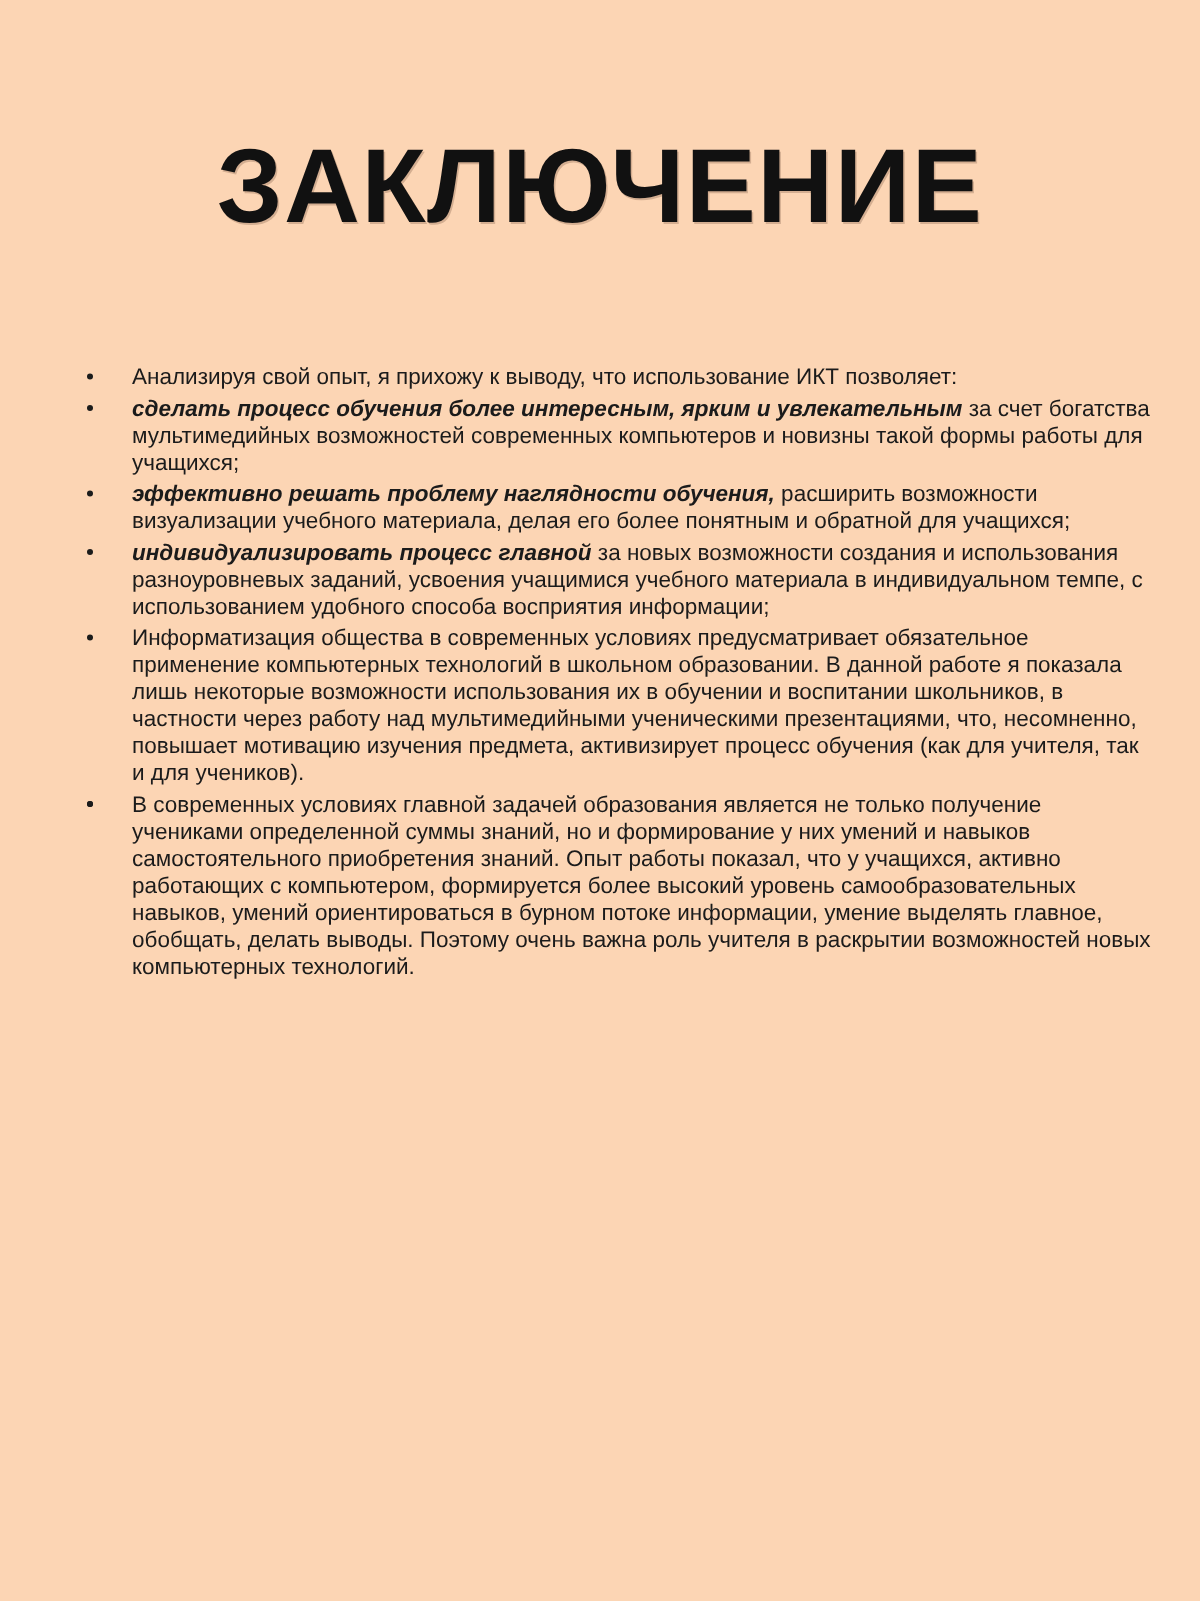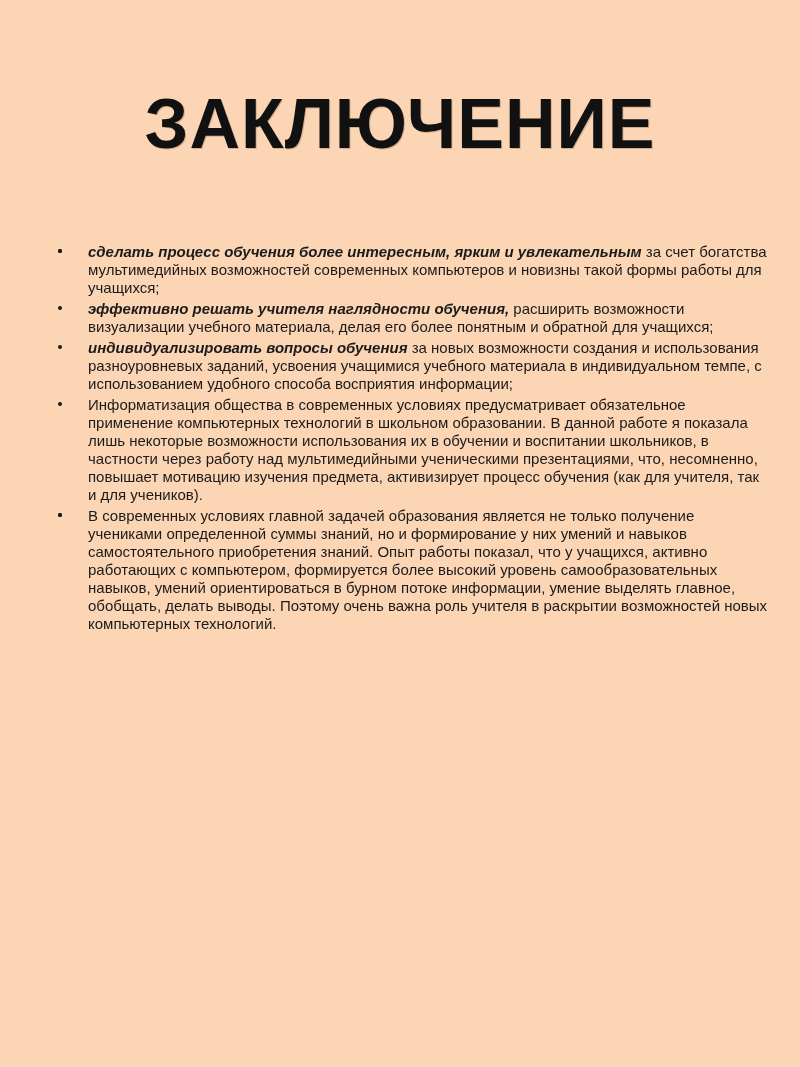--- a/index.html
+++ b/index.html
@@ -59,33 +59,33 @@
 </head>
 <body>
 
 <div class="slide">
 
   <div class="slide-title">ЗАКЛЮЧЕНИЕ</div>
 
   <ul class="bullet-list">
     <li>
       <span class="bullet-dot"></span>
-      <span class="italic-part"></span>
+      <span class="italic-part"></span><span>Анализируя свой опыт, я прихожу к выводу, что использование ИКТ позволяет:</span>
     </li>
     <li>
       <span class="bullet-dot"></span>
       <span class="italic-part">сделать процесс обучения более интересным, ярким и увлекательным</span><span> за счет богатства мультимедийных возможностей современных компьютеров и новизны такой формы работы для учащихся;</span>
     </li>
     <li>
       <span class="bullet-dot"></span>
-      <span class="italic-part">эффективно решать учителя наглядности обучения,</span><span> расширить возможности визуализации учебного материала, делая его более понятным и обратной для учащихся;</span>
+      <span class="italic-part">эффективно решать проблему наглядности обучения,</span><span> расширить возможности визуализации учебного материала, делая его более понятным и обратной для учащихся;</span>
     </li>
     <li>
       <span class="bullet-dot"></span>
-      <span class="italic-part">индивидуализировать вопросы обучения</span><span> за новых возможности создания и использования разноуровневых заданий, усвоения учащимися учебного материала в индивидуальном темпе, с использованием удобного способа восприятия информации;</span>
+      <span class="italic-part">индивидуализировать процесс главной</span><span> за новых возможности создания и использования разноуровневых заданий, усвоения учащимися учебного материала в индивидуальном темпе, с использованием удобного способа восприятия информации;</span>
     </li>
     <li>
       <span class="bullet-dot"></span>
       <span class="italic-part"></span><span>Информатизация общества в современных условиях предусматривает обязательное применение компьютерных технологий в школьном образовании. В данной работе я показала лишь некоторые возможности использования их в обучении и воспитании школьников, в частности через работу над мультимедийными ученическими презентациями, что, несомненно, повышает мотивацию изучения предмета, активизирует процесс обучения (как для учителя, так и для учеников).</span>
     </li>
     <li>
       <span class="bullet-dot"></span>
       <span class="italic-part"></span>
     </li>
     <li>

